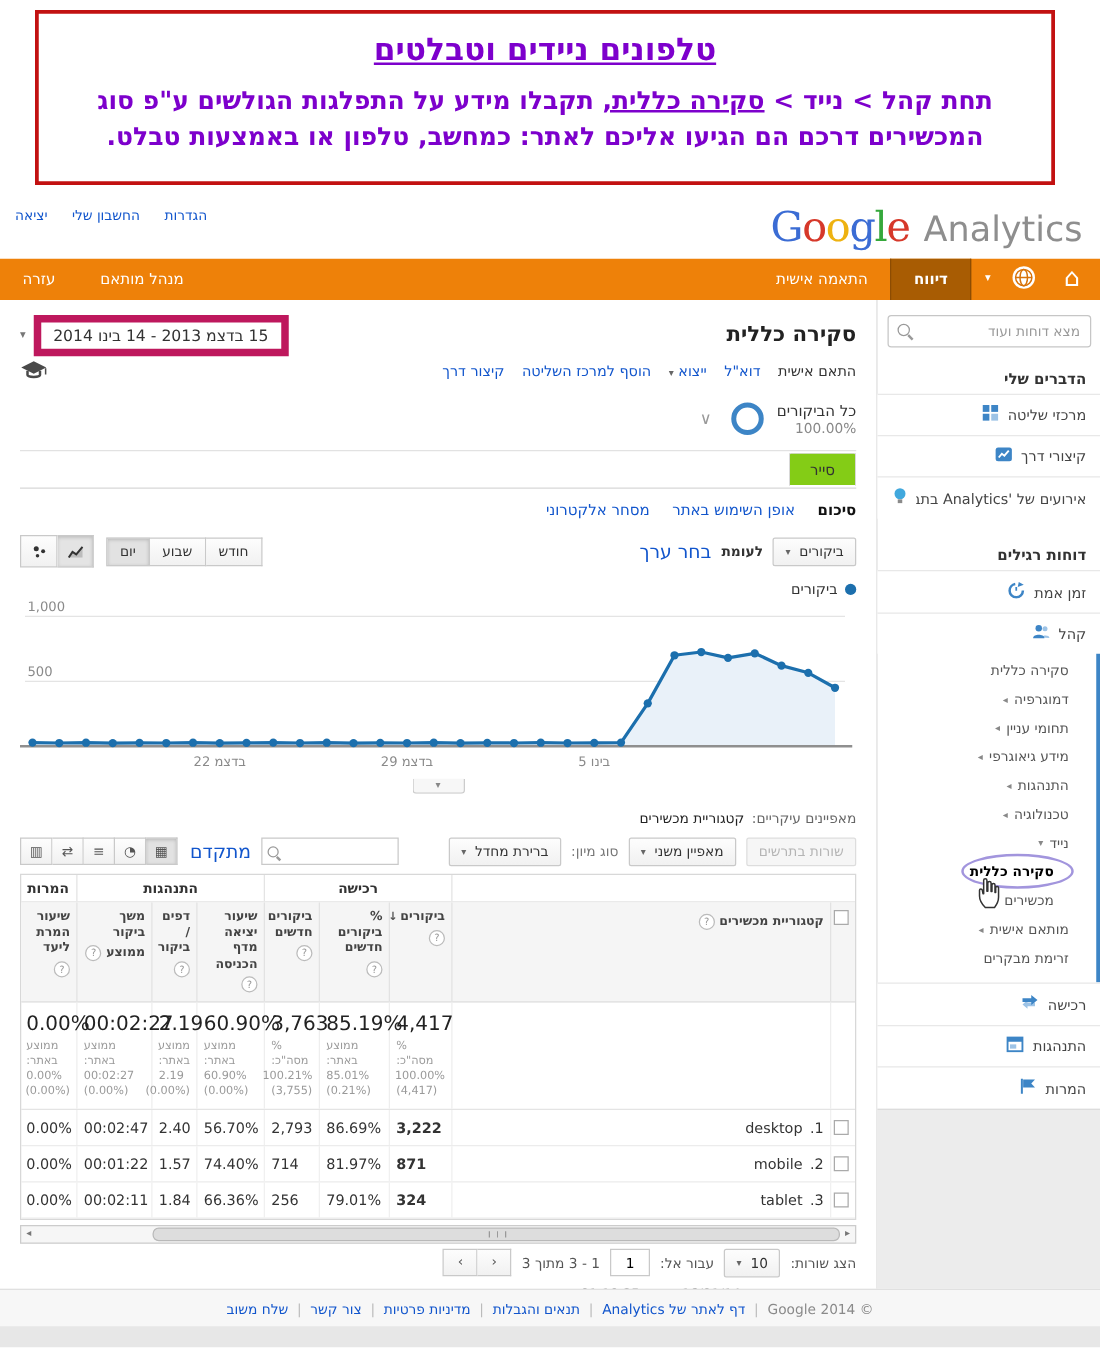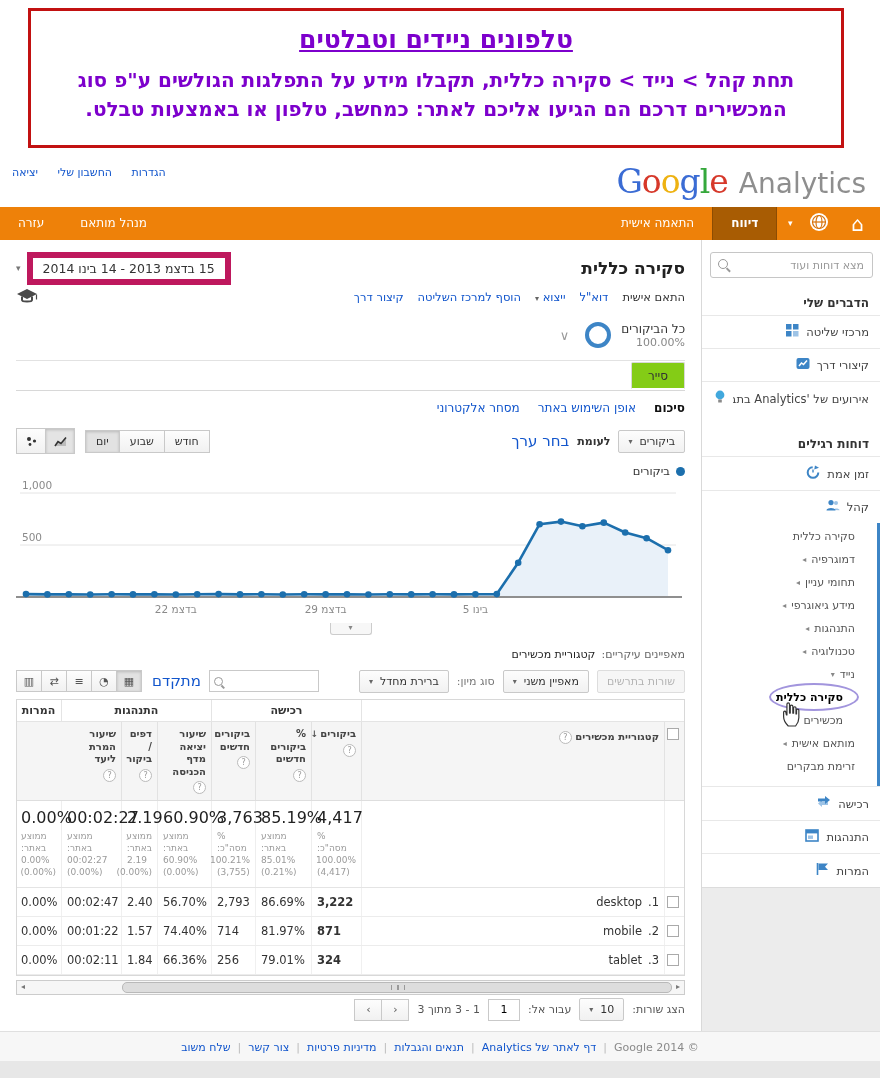--- a/index.html
+++ b/index.html
@@ -5,34 +5,34 @@
   html,body{margin:0;padding:0}
   body{width:880px;height:1078px;position:relative;background:#fff;overflow:hidden;
        font-family:"DejaVu Sans",sans-serif;-webkit-font-smoothing:antialiased}
   .abs{position:absolute}
 
   
   .annotation{left:28px;top:8px;width:790px;height:126px;border:3px solid #c21111;
               background:#fff;text-align:center;direction:rtl;padding:4px 10px}
   .annotation .ttl{color:#7d00cc;font-weight:bold;font-size:25px;text-decoration:underline;margin-top:10px}
   .annotation .bdy{color:#7d00cc;font-weight:bold;font-size:20px;line-height:1.45;margin-top:12px;padding:0 16px}
-  .annotation .bdy .u{}
+  .annotation .bdy .u{text-decoration:underline}
 
   
   .gahead{left:0;top:150px;width:880px;height:57px;background:#fff}
   .toplinks{position:absolute;left:12px;top:16px;direction:ltr;font-size:11px}
   .toplinks span{color:#15c;margin-right:16px;cursor:pointer}
   .logo{position:absolute;right:14px;top:12px;direction:ltr}
   .logo .g{font-family:"DejaVu Serif",serif;font-size:33px;font-weight:normal;letter-spacing:-1px}
   .logo .an{font-size:28px;color:#8e8e8e;margin-left:6px}
   .c-b{color:#3b6cd4}.c-r{color:#d6382a}.c-y{color:#eeb211}.c-g{color:#35a83b}
 
   
   .navbar{left:0;top:207px;width:880px;height:33px;background:#ee8109;display:flex;direction:ltr;
-          align-items:flex-end;color:#fff;font-size:12px}
+          align-items:flex-start;color:#fff;font-size:12px}
   .nav-item{line-height:33px;padding:0 18px;cursor:pointer}
   .nav-item.active{background:#a85c03;border-left:1px solid #8d4c02;border-right:1px solid #8d4c02;font-weight:bold}
   .nav-sp{flex:1}
   .nav-caret{width:26px;text-align:center;line-height:33px;font-size:9px;cursor:pointer}
   .nav-acct{direction:rtl;text-align:right;font-size:9.5px;line-height:1.35;align-self:center;padding:0 10px}
   .nav-acct .l1{font-weight:bold}
   .nav-globe{align-self:center;margin:0 6px;cursor:pointer}
   .nav-home{line-height:31px;font-size:20px;padding:0 16px;cursor:pointer}
 
   
@@ -514,20 +514,21 @@
     </div>
 
     <div class="t-row t-head">
       <div class="cell-c"><span class="chk"></span></div>
       <div><span>קטגוריית מכשירים</span> <span class="hq">?</span></div>
       <div><span>ביקורים</span><span class="sorta">↓</span><br><span class="hq">?</span></div>
       <div><span>% ביקורים חדשים</span> <span class="hq">?</span></div>
       <div><span>ביקורים חדשים</span><br><span class="hq">?</span></div>
       <div><span>שיעור יציאה מדף הכניסה</span> <span class="hq">?</span></div>
       <div><span>דפים / ביקור</span><br><span class="hq">?</span></div>
+      <div><span>משך ביקור ממוצע</span> <span class="hq">?</span></div>
       <div><span>שיעור המרת ליעד</span><br><span class="hq">?</span></div>
     </div>
 
     <div class="t-row t-totals">
       <div></div>
       <div></div>
       <div>
           <div class="tot-v num">4,417</div>
           <div class="tot-s">% מסה"כ: 100.00% (4,417)</div>
         </div>

